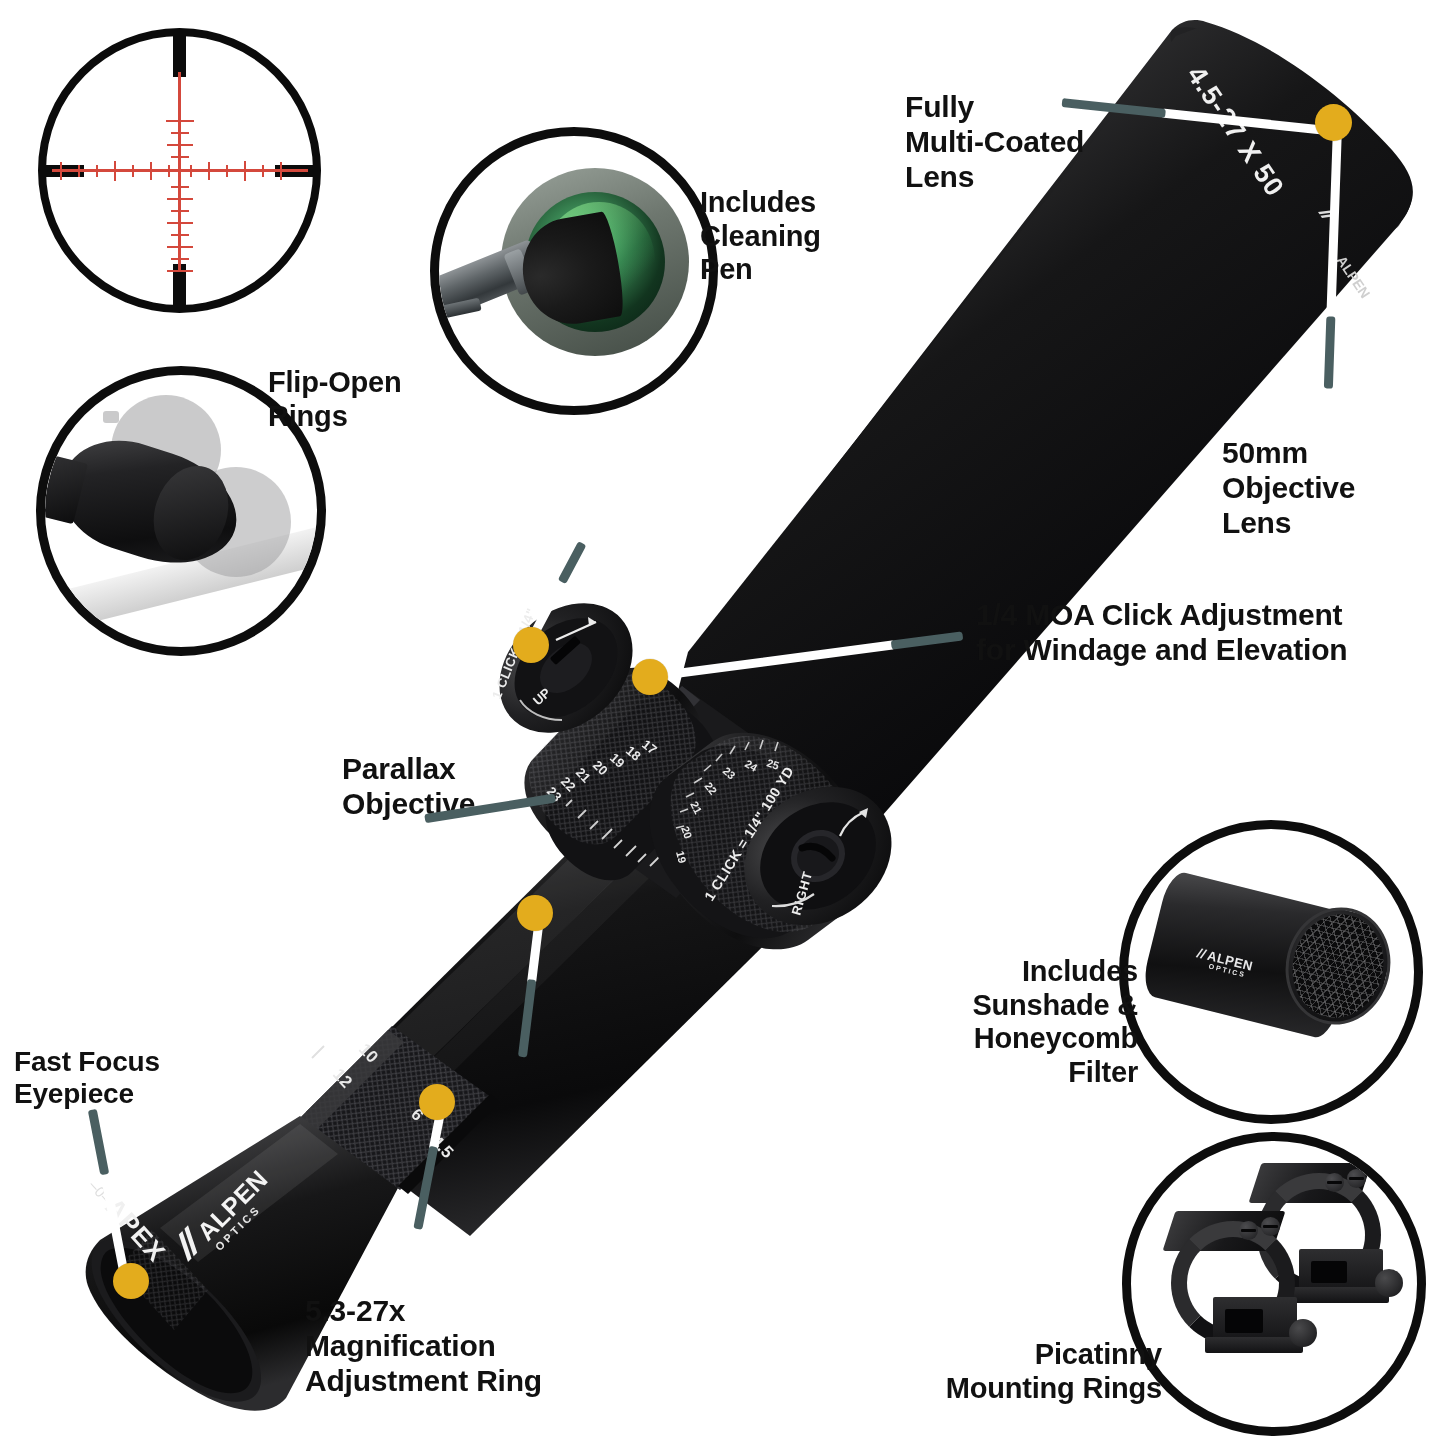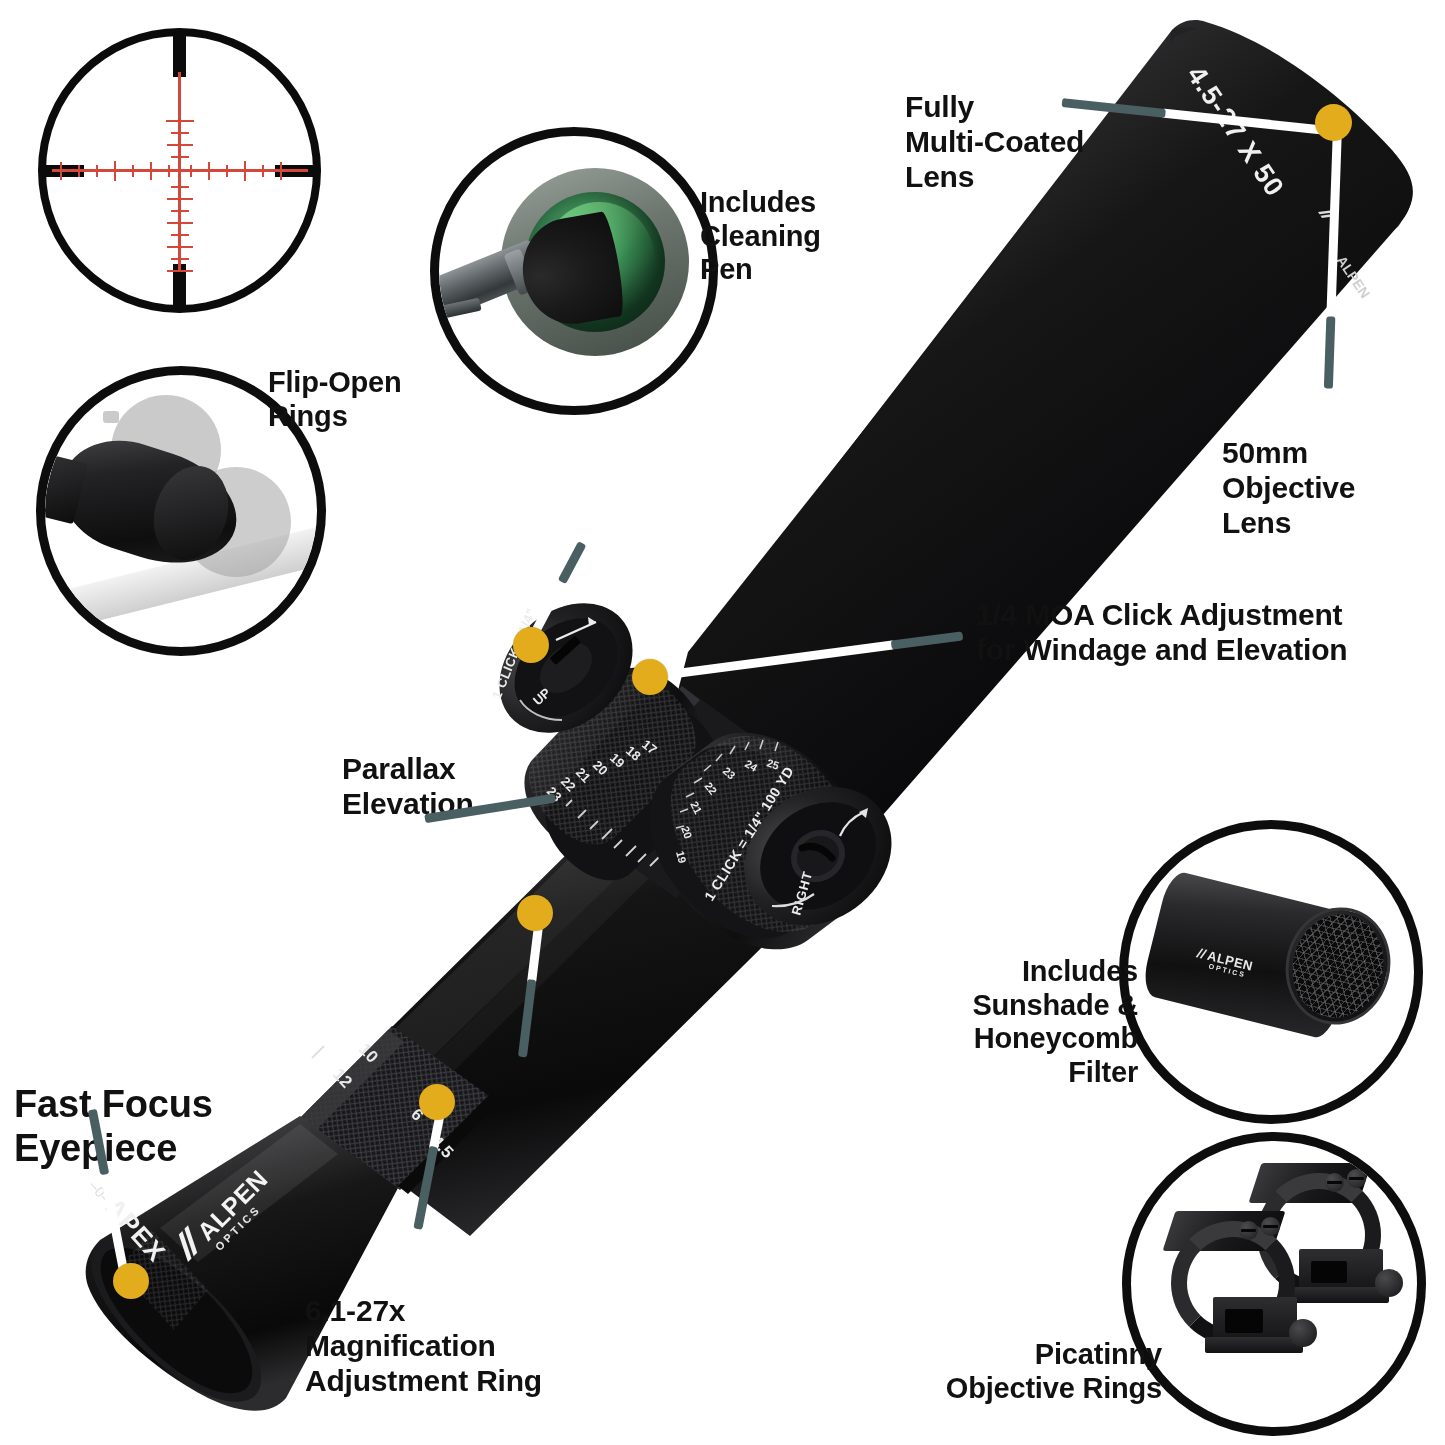--- a/index.html
+++ b/index.html
@@ -452,21 +452,21 @@
         <div class="ring-base" style="left:50px;top:86px;width:84px;height:50px;"></div>
         <div class="ring-slot" style="left:62px;top:98px;width:38px;height:24px;"></div>
         <div class="ring-base" style="left:42px;top:126px;width:98px;height:16px;"></div>
         <div class="ring-nut" style="left:126px;top:108px;width:28px;height:28px;"></div>
         <div class="scr" style="left:76px;top:10px;width:19px;height:19px;"></div>
         <div class="scr" style="left:98px;top:6px;width:19px;height:19px;"></div>
       </div>
     </div>
   </div>
   <div class="lbl r" style="left:880px;top:1338px;width:282px;font-size:29px;">Picatinny
-Objective Rings</div>
+Mounting Rings</div>
 
   <div class="lbl c" style="left:905px;top:50px;width:250px;font-size:30px;">Fully
 Multi-Coated
 Lens</div>
   <div class="leader" style="left:1333px;top:122px;width:270px;height:9px;transform:rotate(186deg) translateY(-4.5px);">
     <div class="seg-w" style="width:172px;"></div>
     <div class="seg-g" style="left:168px;width:104px;"></div>
   </div>
 
   <div class="lbl c" style="left:1222px;top:396px;width:226px;font-size:30px;">50mm
@@ -487,41 +487,41 @@
 
   <div class="lbl l" style="left:976px;top:598px;width:480px;font-size:30px;">1/4 MOA Click Adjustment
 for Windage and Elevation</div>
   <div class="leader" style="left:650px;top:677px;width:316px;height:9px;transform:rotate(-7.5deg) translateY(-4.5px);">
     <div class="seg-w" style="width:248px;"></div>
     <div class="seg-g" style="left:244px;width:72px;"></div>
   </div>
   <div class="dot" style="left:632px;top:659px;width:36px;height:36px;"></div>
 
   <div class="lbl l" style="left:342px;top:752px;width:250px;font-size:30px;">Parallax
-Elevation</div>
+Objective</div>
   <div class="leader" style="left:556px;top:798px;width:132px;height:9px;transform:rotate(-9deg) translateY(-4.5px) scaleX(-1);">
     <div class="seg-g" style="left:0px;width:132px;"></div>
   </div>
 
   <div class="leader" style="left:535px;top:913px;width:140px;height:9px;transform:rotate(97deg) translateY(-4.5px);">
     <div class="seg-w" style="width:66px;"></div>
     <div class="seg-g" style="left:62px;width:78px;"></div>
   </div>
   <div class="dot" style="left:517px;top:895px;width:36px;height:36px;"></div>
 
-  <div class="lbl c" style="left:305px;top:1254px;width:330px;font-size:30px;">6.1-27x
+  <div class="lbl c" style="left:305px;top:1254px;width:330px;font-size:30px;">5.3-27x
 Magnification
 Adjustment Ring</div>
   <div class="leader" style="left:437px;top:1102px;width:124px;height:9px;transform:rotate(101deg) translateY(-4.5px);">
     <div class="seg-w" style="width:44px;"></div>
     <div class="seg-g" style="left:40px;width:84px;"></div>
   </div>
   <div class="dot" style="left:419px;top:1084px;width:36px;height:36px;"></div>
 
-  <div class="lbl c" style="left:14px;top:1042px;width:250px;font-size:38px;">Fast Focus
+  <div class="lbl c" style="left:14px;top:1006px;width:250px;font-size:28px;">Fast Focus
 Eyepiece</div>
   <div class="leader" style="left:131px;top:1281px;width:180px;height:9px;transform:rotate(-101deg) translateY(-4.5px);">
     <div class="seg-w" style="width:118px;"></div>
     <div class="seg-g" style="left:114px;width:66px;"></div>
   </div>
   <div class="dot" style="left:113px;top:1263px;width:36px;height:36px;"></div>
 
 </div>
 
 </body></html>

